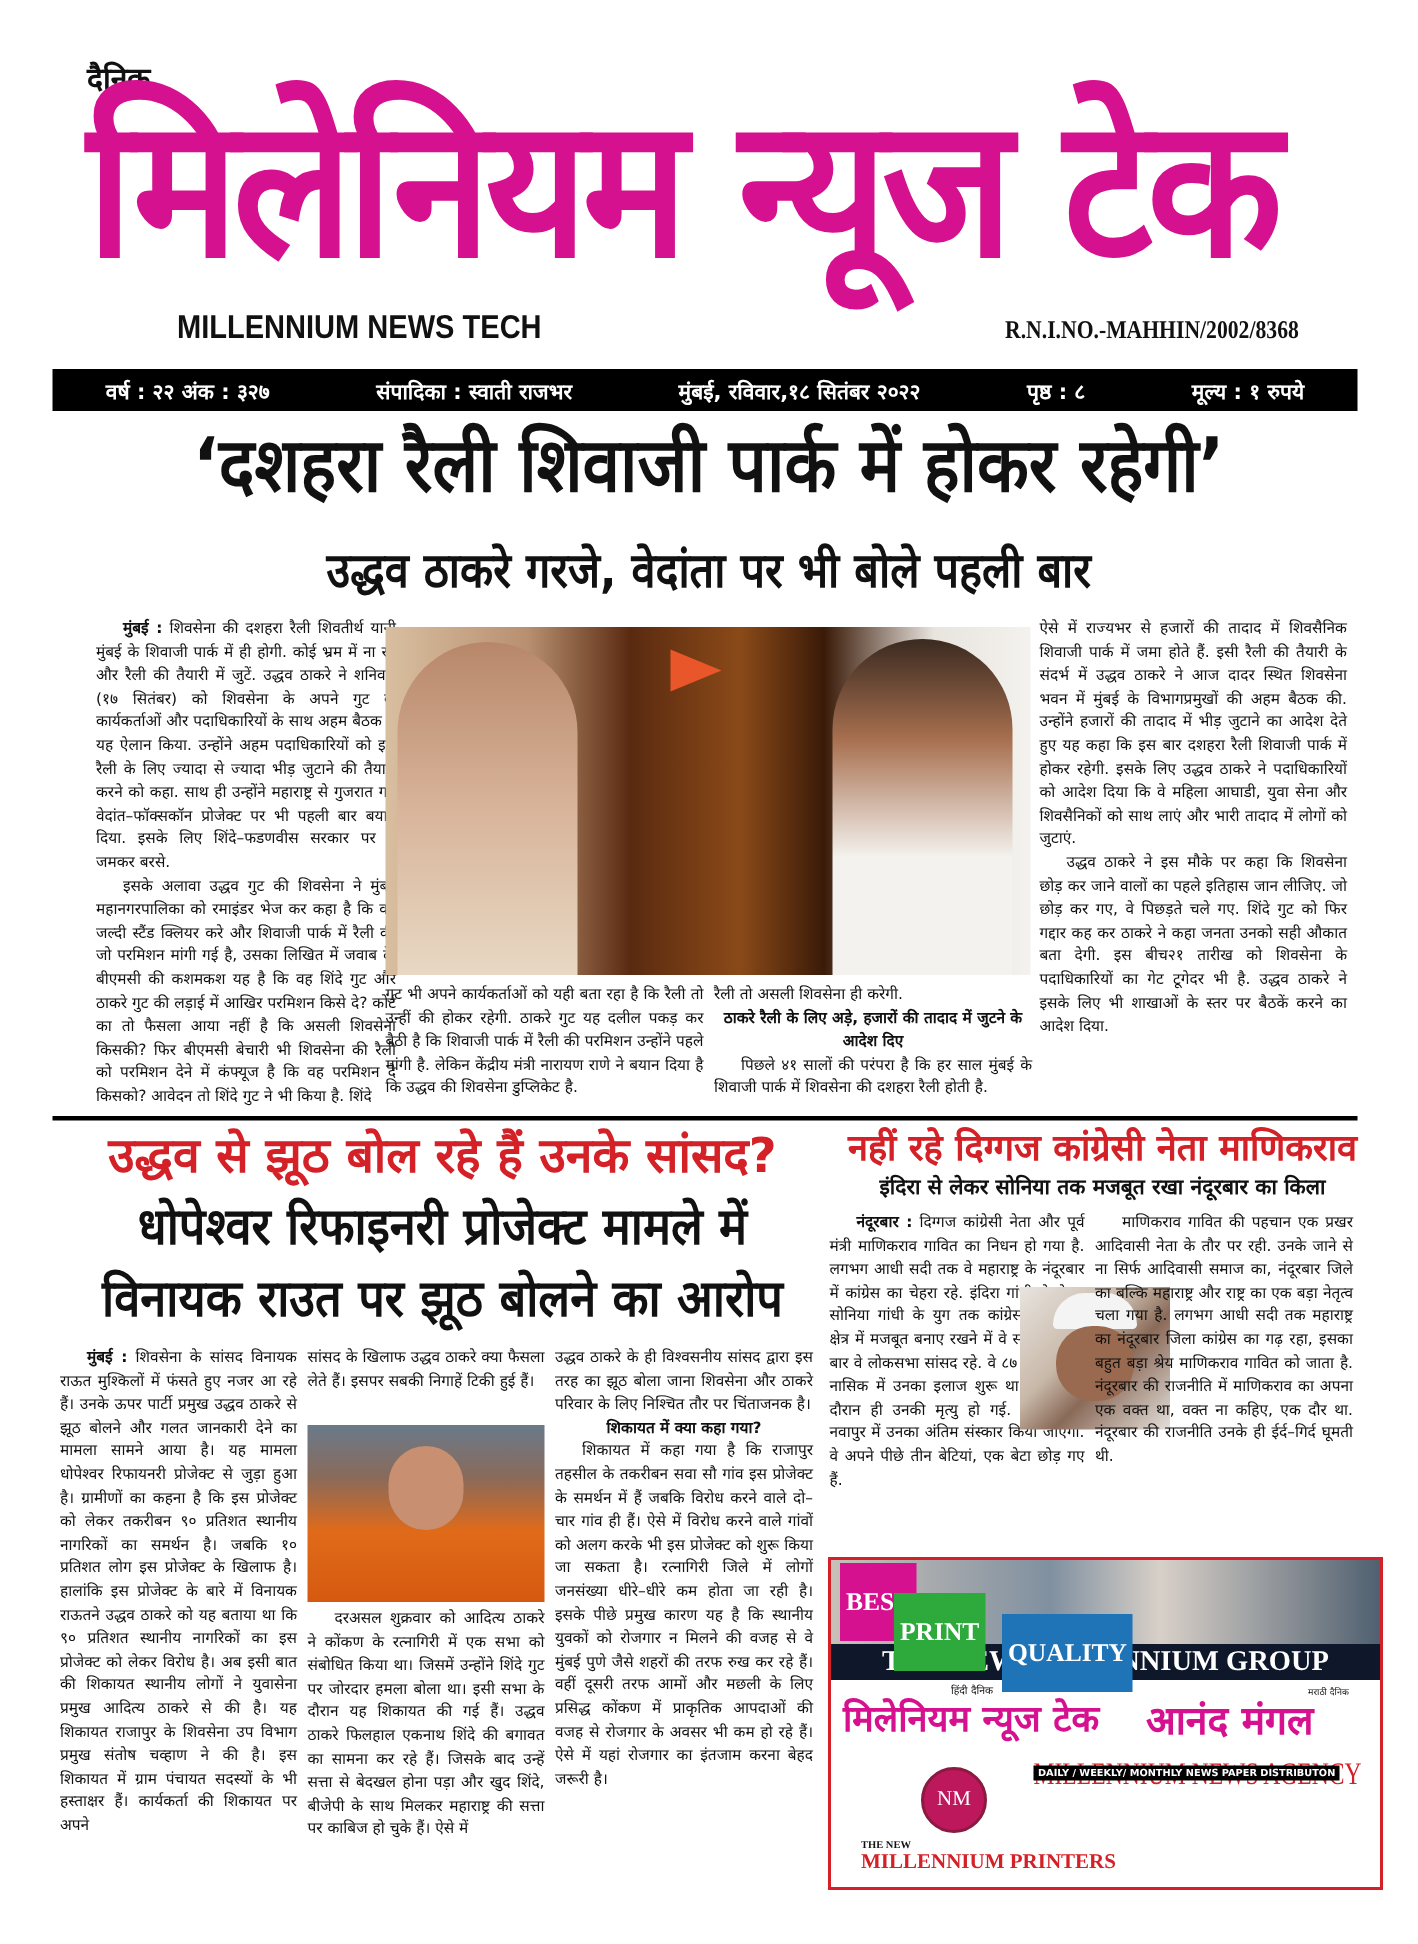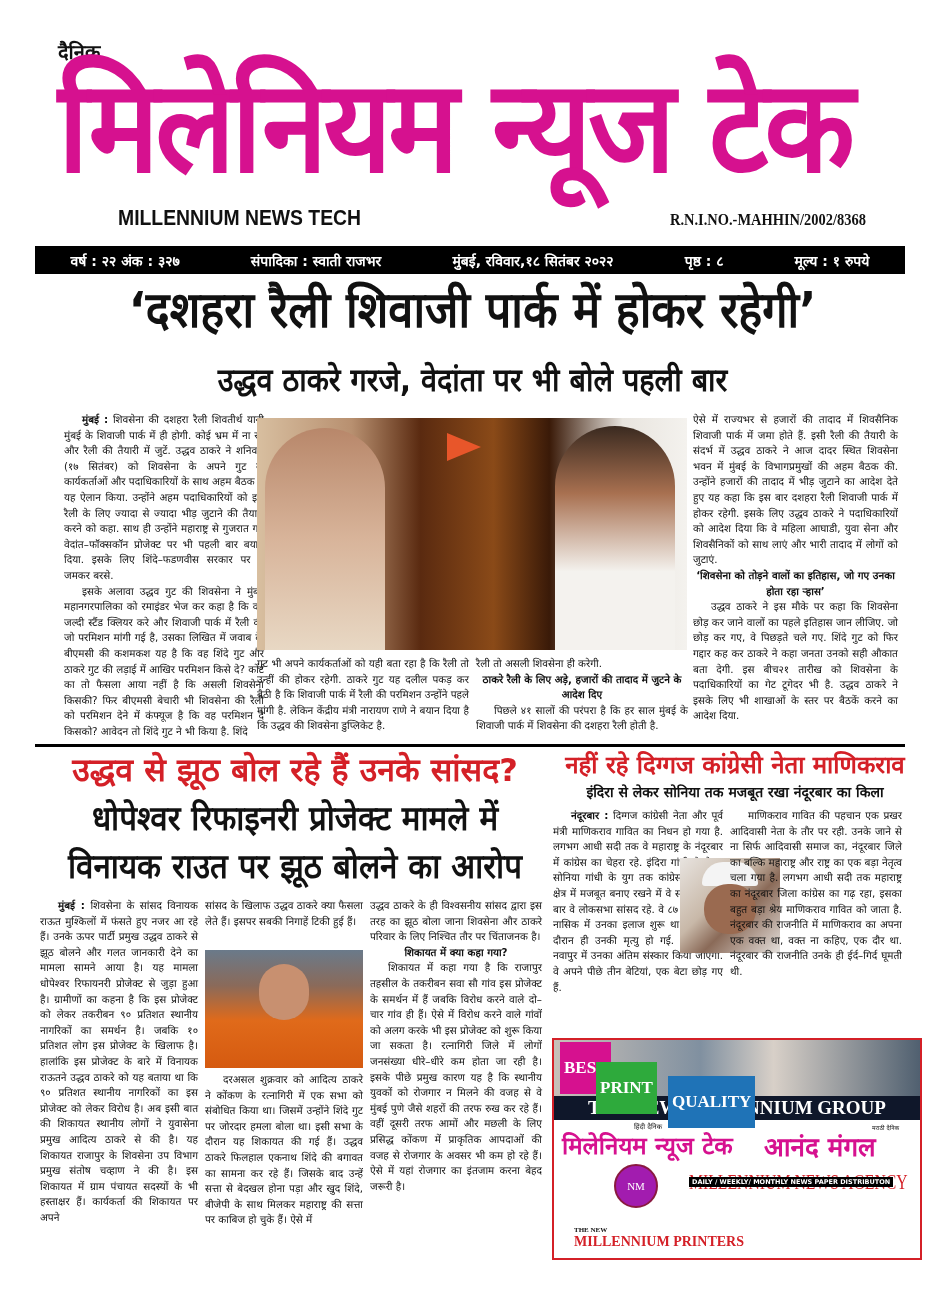--- a/index.html
+++ b/index.html
@@ -61,21 +61,20 @@
   <p style="text-indent:0">गुट भी अपने कार्यकर्ताओं को यही बता रहा है कि रैली तो उन्हीं की होकर रहेगी. ठाकरे गुट यह दलील पकड़ कर बैठी है कि शिवाजी पार्क में रैली की परमिशन उन्होंने पहले मांगी है. लेकिन केंद्रीय मंत्री नारायण राणे ने बयान दिया है कि उद्धव की शिवसेना डुप्लिकेट है.</p>
 </div>
 <div class="abs col" style="left:476px;top:656px;width:212px;">
   <p style="text-indent:0">रैली तो असली शिवसेना ही करेगी.</p>
   <p class="sub">ठाकरे रैली के लिए अड़े, हजारों की तादाद में जुटने के आदेश दिए</p>
   <p>पिछले ४१ सालों की परंपरा है कि हर साल मुंबई के शिवाजी पार्क में शिवसेना की दशहरा रैली होती है.</p>
 </div>
 
 <div class="abs col" style="left:693px;top:412px;width:205px;">
   <p style="text-indent:0">ऐसे में राज्यभर से हजारों की तादाद में शिवसैनिक शिवाजी पार्क में जमा होते हैं. इसी रैली की तैयारी के संदर्भ में उद्धव ठाकरे ने आज दादर स्थित शिवसेना भवन में मुंबई के विभागप्रमुखों की अहम बैठक की. उन्होंने हजारों की तादाद में भीड़ जुटाने का आदेश देते हुए यह कहा कि इस बार दशहरा रैली शिवाजी पार्क में होकर रहेगी. इसके लिए उद्धव ठाकरे ने पदाधिकारियों को आदेश दिया कि वे महिला आघाडी, युवा सेना और शिवसैनिकों को साथ लाएं और भारी तादाद में लोगों को जुटाएं.</p>
-  <p class="sub">‘शिवसेना को तोड़ने वालों का इतिहास, जो गए उनका होता रहा ऱ्हास’</p>
   <p>उद्धव ठाकरे ने इस मौके पर कहा कि शिवसेना छोड़ कर जाने वालों का पहले इतिहास जान लीजिए. जो छोड़ कर गए, वे पिछड़ते चले गए. शिंदे गुट को फिर गद्दार कह कर ठाकरे ने कहा जनता उनको सही औकात बता देगी. इस बीच२१ तारीख को शिवसेना के पदाधिकारियों का गेट टूगेदर भी है. उद्धव ठाकरे ने इसके लिए भी शाखाओं के स्तर पर बैठकें करने का आदेश दिया.</p>
 </div>
 
 <div class="abs rule" style="left:35px;top:744px;width:870px;height:3px;"></div>
 
 <div class="abs red" style="left:40px;top:748px;width:510px;text-align:center;font-size:32px;font-weight:bold;line-height:44px;">उद्धव से झूठ बोल रहे हैं उनके सांसद?</div>
 <div class="abs" style="left:40px;top:795px;width:510px;text-align:center;font-size:34px;font-weight:bold;line-height:46px;transform:scaleX(0.92);">धोपेश्वर रिफाइनरी प्रोजेक्ट मामले में</div>
 <div class="abs" style="left:40px;top:843px;width:510px;text-align:center;font-size:34px;font-weight:bold;line-height:46px;transform:scaleX(0.92);">विनायक राउत पर झूठ बोलने का आरोप</div>
 
 <div class="abs col" style="left:40px;top:898px;width:158px;">
@@ -115,19 +114,19 @@
     <span class="tag" style="left:6px;top:2px;background:#d6118f;">BEST</span>
     <span class="tag" style="left:42px;top:22px;background:#2eaa3c;">PRINT</span>
     <span class="tag" style="left:114px;top:36px;background:#1f73b7;">QUALITY</span>
   </div>
   <div class="adband">THE NEW MILLENNIUM GROUP</div>
   <div style="position:relative;height:136px;padding-left:32px;">
     <span class="abs" style="left:80px;top:2px;font-size:7px;">हिंदी दैनिक</span>
     <span class="abs mag" style="left:8px;top:8px;font-size:24px;">मिलेनियम न्यूज टेक</span>
     <span class="abs" style="left:318px;top:4px;font-size:6px;">मराठी दैनिक</span>
     <span class="abs mag" style="left:210px;top:8px;font-size:26px;">आनंद मंगल</span>
-    <div class="abs" style="left:60px;top:44px;width:40px;height:40px;border:2px solid #8a1a40;border-radius:50%;background:#a21caf;color:#fff;display:flex;align-items:center;justify-content:center;font-family:'Liberation Serif',serif;font-size:11px;">NM</div>
+    <div class="abs" style="left:60px;top:58px;width:40px;height:40px;border:2px solid #8a1a40;border-radius:50%;background:#be185d;color:#fff;display:flex;align-items:center;justify-content:center;font-family:'Liberation Serif',serif;font-size:14px;">NM</div>
     <span class="abs" style="left:135px;top:50px;font-family:'Liberation Serif',serif;font-size:21px;color:#d42027;transform:scaleX(0.75);transform-origin:left top;white-space:nowrap;">MILLENNIUM NEWS AGENCY</span>
     <span class="abs" style="left:135px;top:57px;background:#000;color:#fff;font-size:6.5px;font-weight:bold;padding:1px 3px;white-space:nowrap;">DAILY / WEEKLY/ MONTHLY NEWS PAPER DISTRIBUTON</span>
     <span class="abs" style="left:20px;top:106px;font-family:'Liberation Serif',serif;font-size:7px;font-weight:bold;">THE NEW</span>
     <span class="abs" style="left:20px;top:114px;font-family:'Liberation Serif',serif;font-size:14px;font-weight:bold;color:#d42027;">MILLENNIUM PRINTERS</span>
   </div>
 </div>
 
 </body></html>

